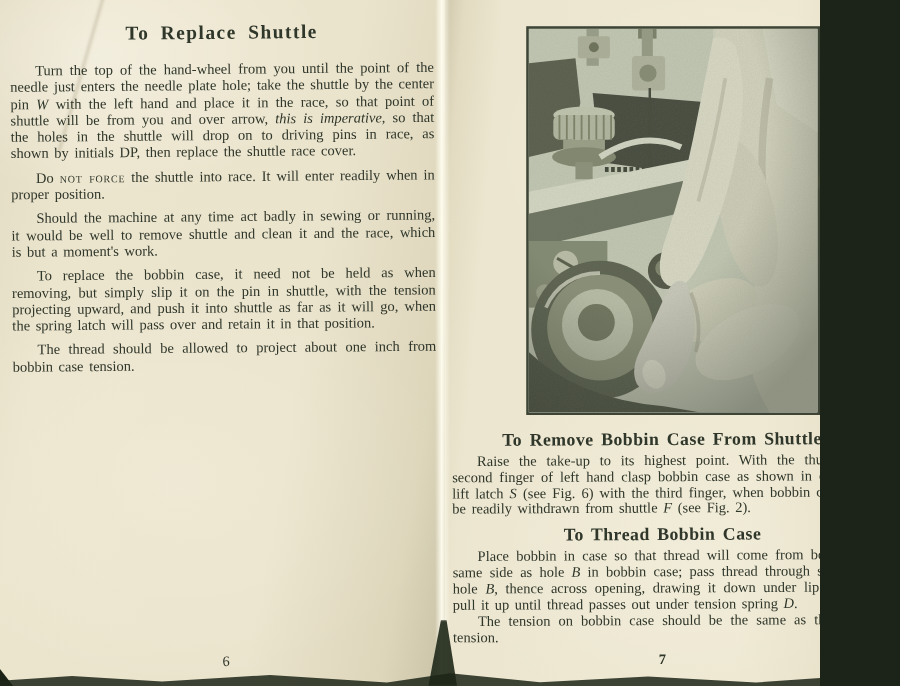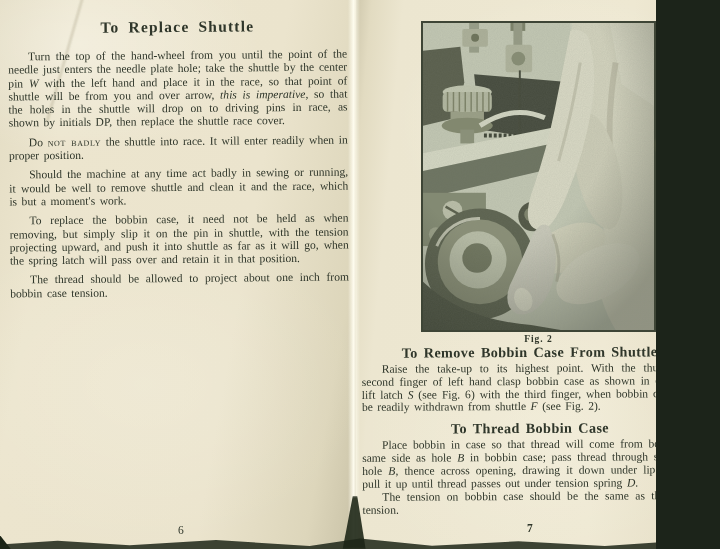--- a/index.html
+++ b/index.html
@@ -70,21 +70,21 @@
 <body>
 
 <div class="scan">
 
   <div class="page page-left">
     <div class="crease"></div>
   </div>
   <div class="content-left">
     <h2>To Replace Shuttle</h2>
     <p class="para"><span>Turn the top of the hand-wheel from you until the point of the needle just enters the needle plate hole; take the shuttle by the center pin </span><span class="it">W</span><span> with the left hand and place it in the race, so that point of shuttle will be from you and over arrow, </span><span class="it">this is imperative,</span><span> so that the holes in the shuttle will drop on to driving pins in race, as shown by initials DP, then replace the shuttle race cover.</span></p>
-    <p class="para"><span>Do </span><span class="sc">not badly</span><span> the shuttle into race.  It will enter readily when in proper position.</span></p>
+    <p class="para"><span>Do </span><span class="sc">not force</span><span> the shuttle into race.  It will enter readily when in proper position.</span></p>
     <p class="para"><span>Should the machine at any time act badly in sewing or running, it would be well to remove shuttle and clean it and the race, which is but a moment's work.</span></p>
     <p class="para"><span>To replace the bobbin case, it need not be held as when removing, but simply slip it on the pin in shuttle, with the tension projecting upward, and push it into shuttle as far as it will go, when the spring latch will pass over and retain it in that position.</span></p>
     <p class="para"><span>The thread should be allowed to project about one inch from bobbin case tension.</span></p>
   </div>
   <div class="pagenum pagenum-left">6</div>
 
   <div class="page page-right"></div>
 
   <figure class="photo">
     <svg viewBox="0 0 235 311" preserveAspectRatio="none">
@@ -149,21 +149,20 @@
       <ellipse cx="178" cy="254" rx="46" ry="25" fill="#dddcc9" transform="rotate(-28 178 254)"></ellipse>
       <path d="M128,206 Q138,226 134,252 Q130,280 112,292 Q96,300 88,288 Q82,276 92,258 Q104,232 112,214 Q120,200 128,206 Z" fill="#cfcec0"></path>
       <ellipse cx="102" cy="280" rx="9" ry="12" fill="#e6e5d4" opacity=".85" transform="rotate(-20 102 280)"></ellipse>
       <path d="M132,214 Q142,238 136,262" stroke="#aeac98" stroke-width="3" fill="none" opacity=".7"></path>
 
       <rect width="235" height="311" fill="#7f8a6a" opacity="0.08"></rect>
       <rect width="235" height="311" fill="url(#vg)"></rect>
       <rect width="235" height="311" filter="url(#grain)"></rect>
     </svg>
   </figure>
-  <figcaption class="caption">Fig. 2</figcaption>
 
   <div class="content-right">
     <h3>To Remove Bobbin Case From Shuttle</h3>
     <p class="para"><span>Raise the take-up to its highest point.  With the thumb and second finger of left hand clasp bobbin case as shown in cut, then lift latch </span><span class="it">S</span><span> (see Fig. 6) with the third finger, when bobbin case may be readily withdrawn from shuttle </span><span class="it">F</span><span> (see Fig. 2).</span></p>
     <h3 class="second">To Thread Bobbin Case</h3>
     <p class="para"><span>Place bobbin in case so that thread will come from bobbin on same side as hole </span><span class="it">B</span><span> in bobbin case; pass thread through slot </span><span class="it">A</span><span> to hole </span><span class="it">B</span><span>, thence across opening, drawing it down under lip </span><span class="it">C</span><span>, then pull it up until thread passes out under tension spring </span><span class="it">D</span><span>.</span></p>
     <p class="para"><span>The tension on bobbin case should be the same as the upper tension.</span></p>
   </div>
   <div class="pagenum pagenum-right">7</div>
 

